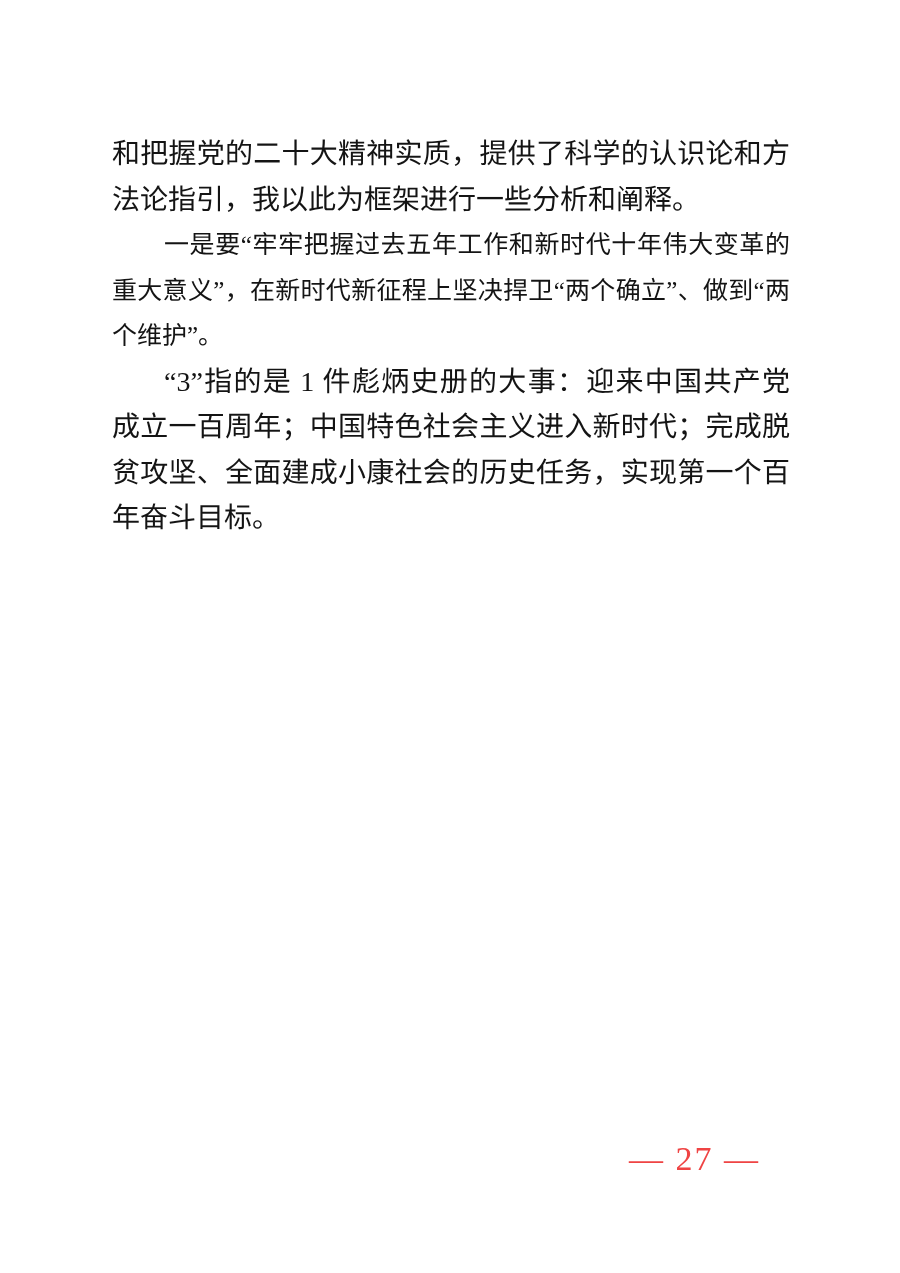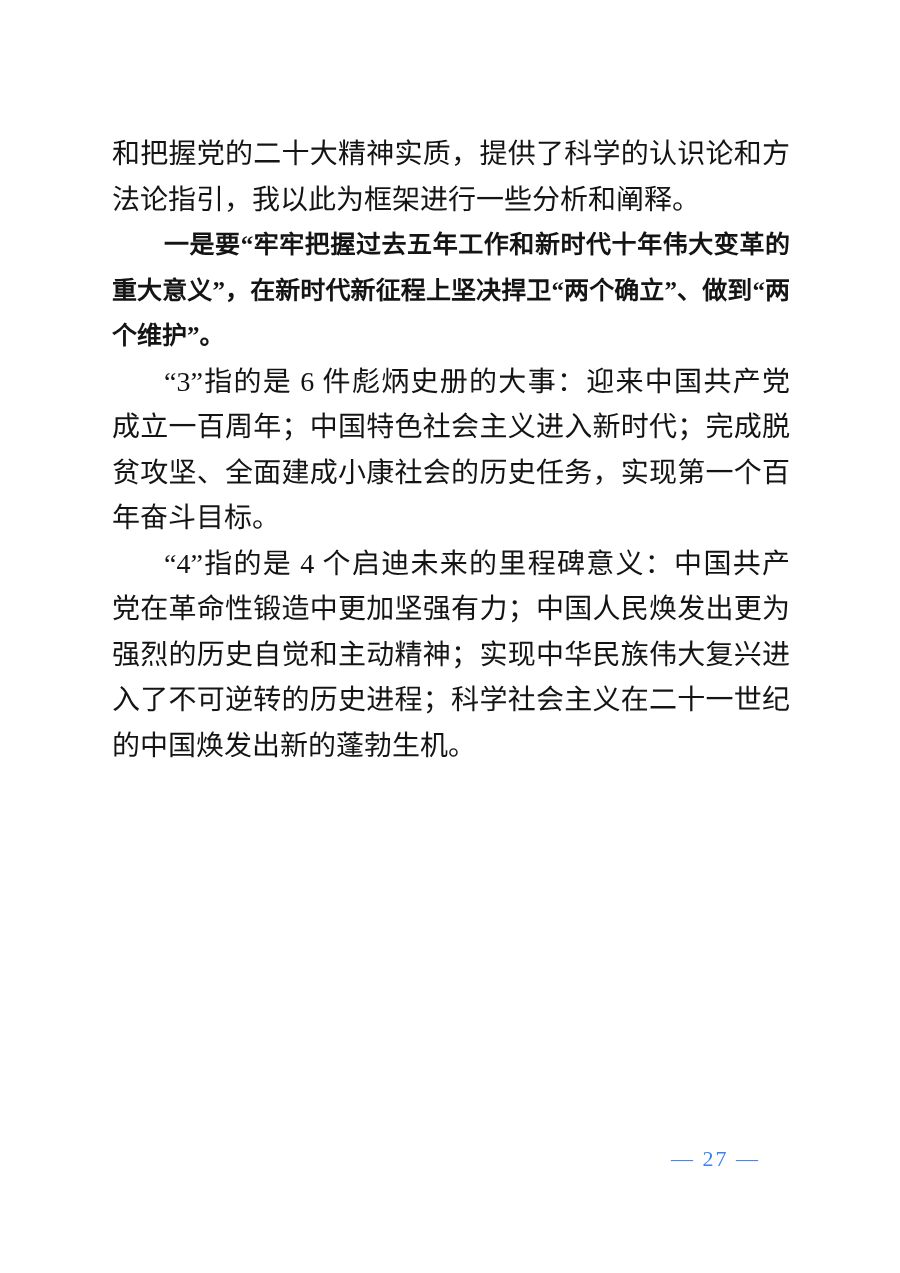--- a/index.html
+++ b/index.html
@@ -28,40 +28,39 @@
     line-height: 45.5px;
     text-align: justify;
     text-justify: inter-character;
     letter-spacing: 0px;
     word-break: break-all;
   }
   .para.indent {
     text-indent: 52px;
   }
   .para.bold {
-    font-weight: 700;
+    font-weight: 400;
     font-size: 25px;
   }
   .footer {
     position: absolute;
     top: 1143px;
     right: 140px;
-    font-size: 22px;
+    font-size: 34px;
     line-height: 32px;
-    color: #3b82f6;
+    color: #ef4444;
     letter-spacing: 2px;
     white-space: nowrap;
     padding-left: 40px;
   }
 </style>
 </head>
 <body>
 
 <div class="page">
   <div class="content">
     <p class="para">和把握党的二十大精神实质，提供了科学的认识论和方法论指引，我以此为框架进行一些分析和阐释。</p>
     <p class="para indent bold">一是要“牢牢把握过去五年工作和新时代十年伟大变革的重大意义”，在新时代新征程上坚决捍卫“两个确立”、做到“两个维护”。</p>
-    <p class="para indent">“3”指的是 6 件彪炳史册的大事：迎来中国共产党成立一百周年；中国特色社会主义进入新时代；完成脱贫攻坚、全面建成小康社会的历史任务，实现第一个百年奋斗目标。</p>
-    <p class="para indent">“4”指的是 4 个启迪未来的里程碑意义：中国共产党在革命性锻造中更加坚强有力；中国人民焕发出更为强烈的历史自觉和主动精神；实现中华民族伟大复兴进入了不可逆转的历史进程；科学社会主义在二十一世纪的中国焕发出新的蓬勃生机。</p>
+    <p class="para indent">“3”指的是 1 件彪炳史册的大事：迎来中国共产党成立一百周年；中国特色社会主义进入新时代；完成脱贫攻坚、全面建成小康社会的历史任务，实现第一个百年奋斗目标。</p>
   </div>
 
   <div class="footer">— 27 —</div>
 </div>
 
 </body></html>

